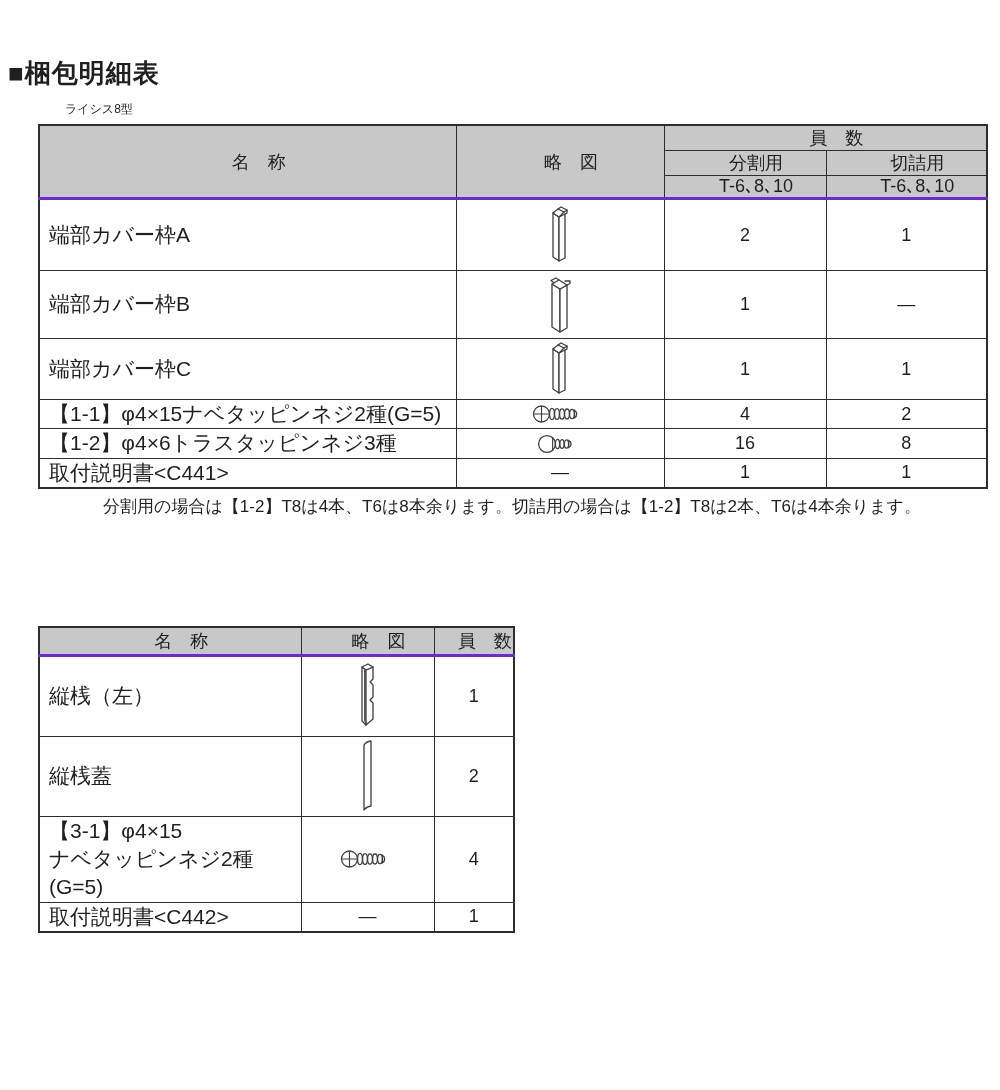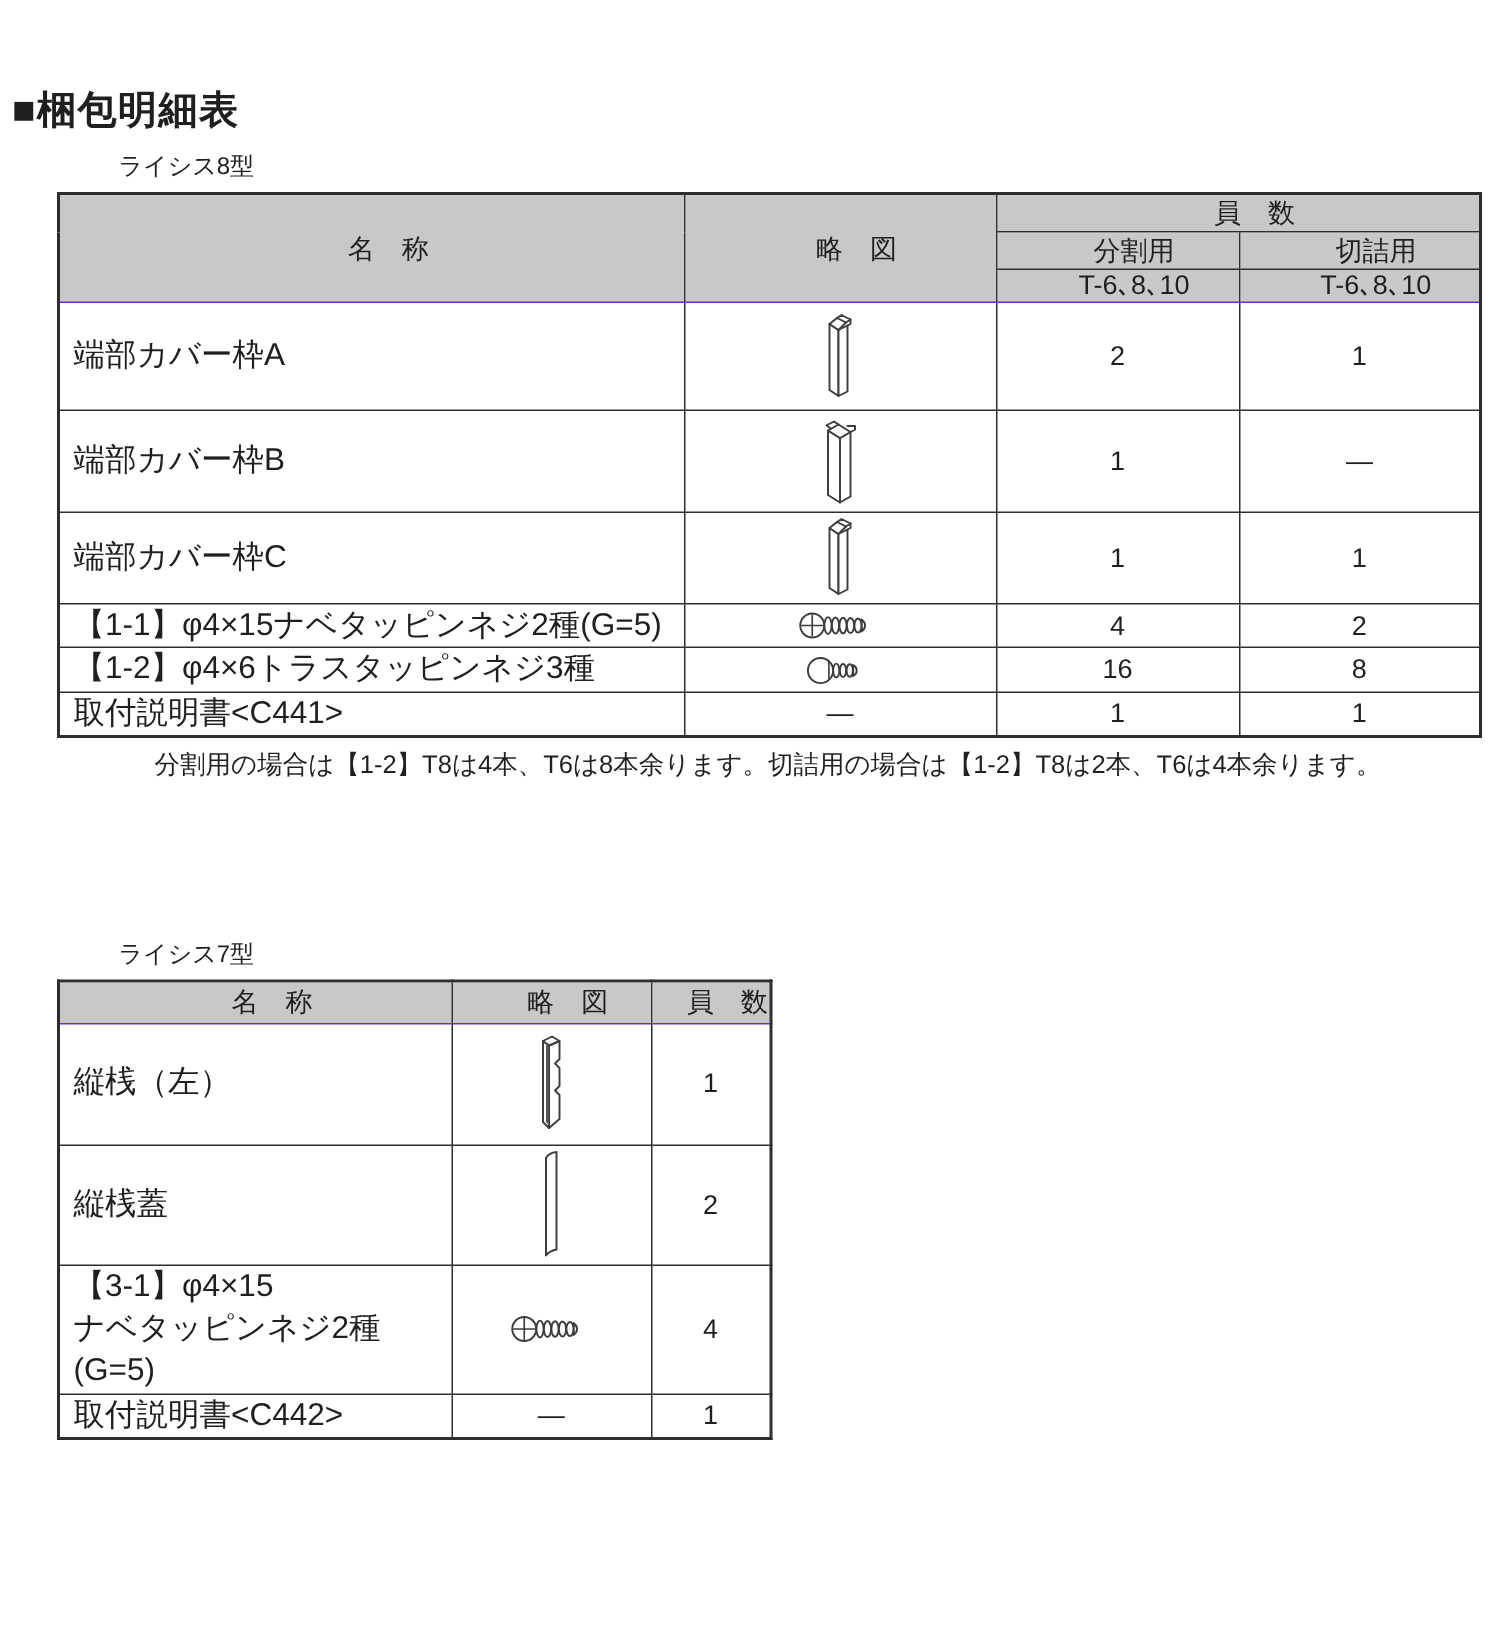--- a/index.html
+++ b/index.html
@@ -8,34 +8,34 @@
     font-family:"Liberation Sans","DejaVu Sans",sans-serif;color:#1f1f1f;
     -webkit-font-smoothing:antialiased;
   }
   .page-title{
     position:absolute;left:8px;top:56px;margin:0;
     font-size:26px;font-weight:bold;letter-spacing:1px;
   }
   .section{position:absolute;left:38px;}
   .sec8{top:101px;width:948px;}
   .sec7{top:626px;width:475px;}
-  .tbl-label{margin:0 0 6px 41px;font-size:16px;}
+  .tbl-label{margin:0 0 6px 27px;font-size:12px;}
   table{border-collapse:collapse;table-layout:fixed;}
   .t8{width:948px;}
   .t7{width:475px;}
   th,td{border:1.5px solid #2e2e2e;padding:0;overflow:hidden;}
   table{border:2.5px solid #2e2e2e;}
   th{
     background:#c8c8c8;font-weight:normal;font-size:18px;text-align:center;
     vertical-align:middle;
     padding-left:22px;
   }
   .t8 thead tr{height:22px;}
   .t7 thead tr{height:28px;}
-  thead tr:last-child th,thead th[rowspan],.t7 thead th{border-bottom:1px solid #6d28d9;}
+  thead tr:last-child th,thead th[rowspan],.t7 thead th{border-bottom:3px solid #6d28d9;}
   td{vertical-align:middle;font-size:21px;}
   td.name{padding:0 9px;line-height:1.35;}
   td.ctr{text-align:center;}
   td.num{text-align:center;font-size:18px;}
   
   .rA{height:72px;}.rB{height:68px;margin-left:24px;}.rC{height:61px;}
   .rS1{height:27px;}.rS2{height:27px;}.rD8{height:22px;padding-left:48px;}
   
   .r7a{height:79px;}.r7b{height:81px;}.r7c{height:80px;}
   .r7d{height:54px;}.r7e{height:24px;}
@@ -164,21 +164,20 @@
         <td class="num">1</td>
         <td class="num">1</td>
       </tr>
     </tbody>
   </table>
 
   <div class="note">分割用の場合は【1-2】T8は4本、T6は8本余ります。切詰用の場合は【1-2】T8は2本、T6は4本余ります。</div>
 </div>
 
 <div class="section sec7">
-  <div class="tbl-label">ライシス7型</div>
 
   <table class="t7">
     <colgroup>
         <col style="width:262px">
         <col style="width:133px">
         <col style="width:80px">
       </colgroup>
     <thead>
       <tr>
         <th>名　称</th>

